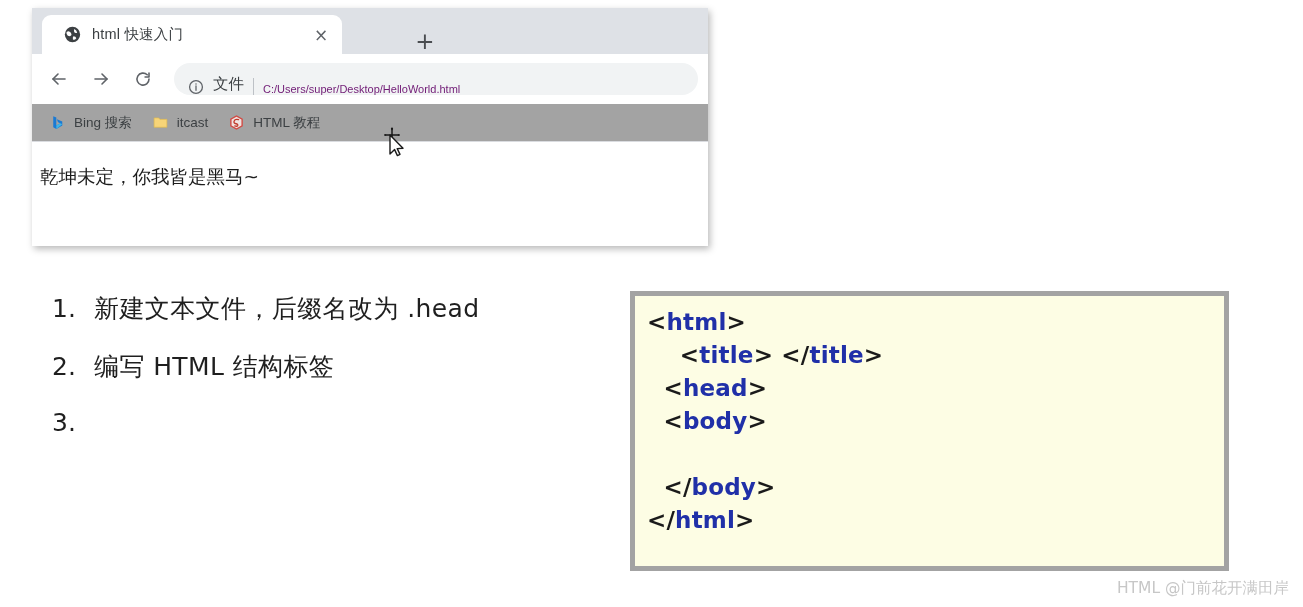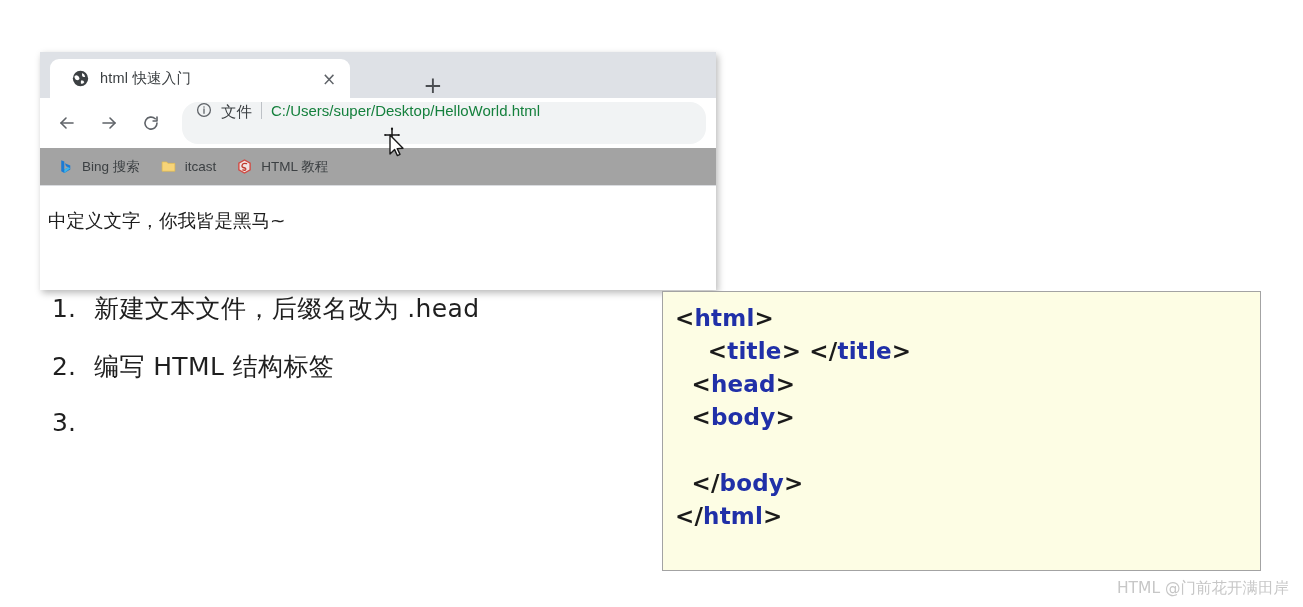--- a/index.html
+++ b/index.html
@@ -12,28 +12,27 @@
     height: 607px;
     position: relative;
     overflow: hidden;
     font-family: "Liberation Sans", "DejaVu Sans", sans-serif;
     -webkit-font-smoothing: antialiased;
   }
 
   
   #browser-window {
     position: absolute;
-    left: 40px;
+    left: 32px;
     top: 8px;
     width: 676px;
     height: 238px;
     background: #ffffff;
     box-shadow: 2px 3px 7px rgba(0,0,0,0.28);
     overflow: hidden;
-    margin-top: 44px;
   }
 
   
   #tab-strip {
     position: absolute;
     left: 0; top: 0;
     width: 100%;
     height: 46px;
     background: #dee1e6;
   }
@@ -108,26 +107,26 @@
     color: #5f6368;
     display: flex;
     align-items: center;
     justify-content: center;
     flex: 0 0 auto;
   }
   .nav-btn svg { display:block; }
   #omnibox {
     margin-left: 16px;
     margin-right: 10px;
-    height: 42px;
+    height: 32px;
     flex: 1 1 auto;
     background: #f1f3f4;
     border-radius: 16px;
     display: flex;
-    align-items: flex-start;
+    align-items: flex-end;
     padding: 0 14px;
     box-sizing: border-box;
     min-width: 0;
   }
   #omnibox-info-icon {
     flex: 0 0 auto;
     margin-right: 9px;
     color: #5f6368;
     display: flex;
     align-items: center;
@@ -139,22 +138,22 @@
     flex: 0 0 auto;
   }
   #omnibox-divider {
     width: 1px;
     height: 17px;
     background: #bdc1c6;
     margin: 0 9px;
     flex: 0 0 auto;
   }
   #omnibox-url {
-    font-size: 15px;
-    color: #15803d;
+    font-size: 11px;
+    color: #701a75;
     white-space: nowrap;
     overflow: hidden;
     flex: 1 1 auto;
   }
 
   
   #bookmarks-bar {
     position: absolute;
     left: 0;
     top: 96px;
@@ -247,26 +246,26 @@
   .step-text {
     font-size: 25px;
     color: #1f1f1f;
     white-space: nowrap;
     letter-spacing: 0.4px;
   }
 
   
   #code-panel {
     position: absolute;
-    left: 662px;
+    left: 630px;
     top: 291px;
     width: 599px;
     height: 280px;
     background: #fdfde4;
-    border: 1px solid #a3a3a3;
+    border: 5px solid #a3a3a3;
     box-sizing: border-box;
     padding: 10px 0 0 12px;
     overflow: hidden;
   }
   .code-line {
     font-family: "DejaVu Sans", "Liberation Sans", sans-serif;
     font-size: 23px;
     line-height: 33px;
     color: #1a1a1a;
     white-space: pre;
@@ -359,21 +358,21 @@
         <path d="M10 1.4 L17.4 5.5 L17.4 14.5 L10 18.6 L2.6 14.5 L2.6 5.5 Z" fill="#d24a43"></path>
         <path d="M10 3.2 L15.8 6.4 L15.8 13.6 L10 16.8 L4.2 13.6 L4.2 6.4 Z" fill="#f0e3e1"></path>
         <path d="M12.4 6.6 Q8.2 5.4 7.2 8.4 Q6.4 11 9.4 11.5 Q12 11.9 11.4 13.6 Q10.6 15 8 14" fill="none" stroke="#c0392b" stroke-width="1.6" stroke-linecap="round"></path>
       </svg>
       <span class="bookmark-label">HTML 教程</span>
     </div>
   </div>
   <div id="bookmarks-separator"></div>
 
   <div id="web-content">
-    <div id="page-text">中定义文字，你我皆是黑马~</div>
+    <div id="page-text">乾坤未定，你我皆是黑马~</div>
   </div>
 </div>
 
 <svg id="mouse-cursor" viewBox="0 0 34 34">
   <g stroke="#1a1a1a" stroke-width="1.5" stroke-linecap="round">
     <line x1="14" y1="3" x2="14" y2="9"></line>
     <line x1="14" y1="3" x2="14" y2="3.5"></line>
     <line x1="8" y1="9" x2="20" y2="9"></line>
     <line x1="14" y1="9" x2="14" y2="11"></line>
   </g>

